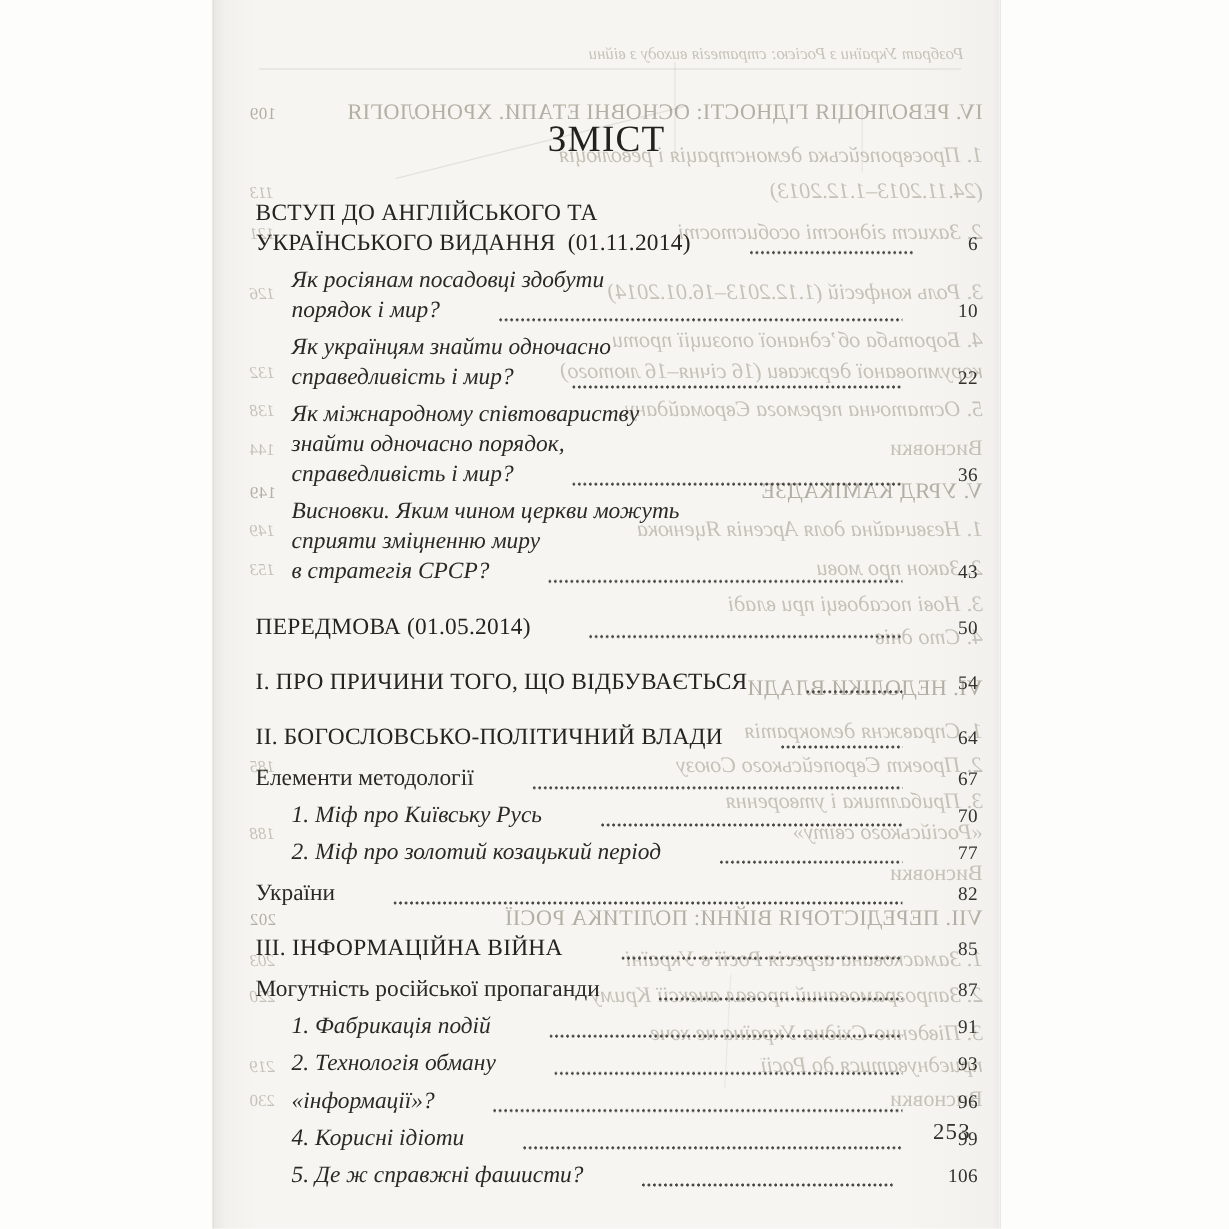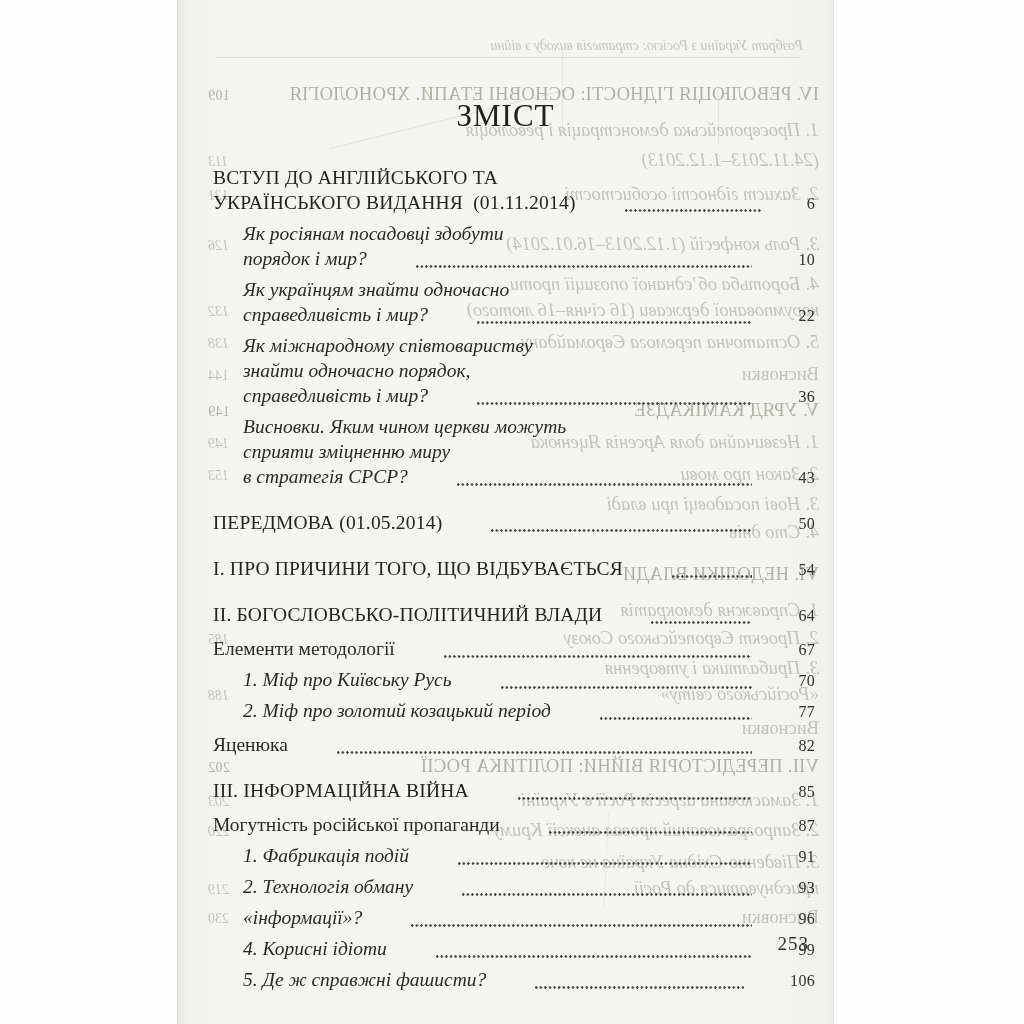--- a/index.html
+++ b/index.html
@@ -296,21 +296,21 @@
         </div>
         <div class="entry e-sub2">
           <div class="row">
             <span class="txt">2. Міф про золотий козацький період</span>
             <span class="leader"></span>
             <span class="pg">77</span>
           </div>
         </div>
         <div class="entry e-sub1">
           <div class="row">
-            <span class="txt">Яценюка</span>
+            <span class="txt">України</span>
             <span class="leader"></span>
             <span class="pg">82</span>
           </div>
         </div>
         <div class="entry e-section">
           <div class="row">
             <span class="txt">ІІІ. ІНФОРМАЦІЙНА ВІЙНА</span>
             <span class="leader"></span>
             <span class="pg">85</span>
           </div>

